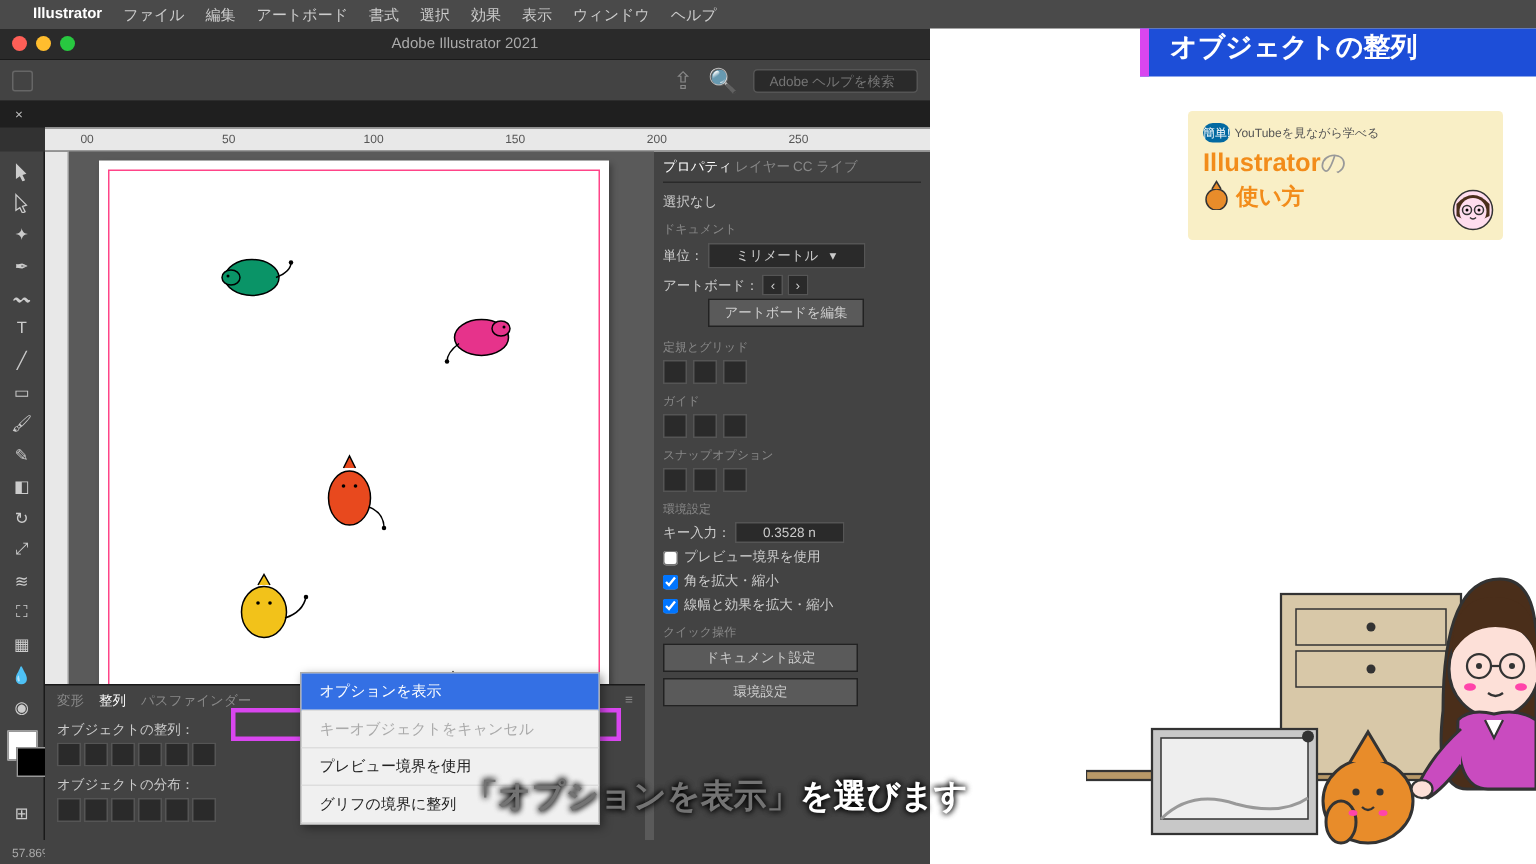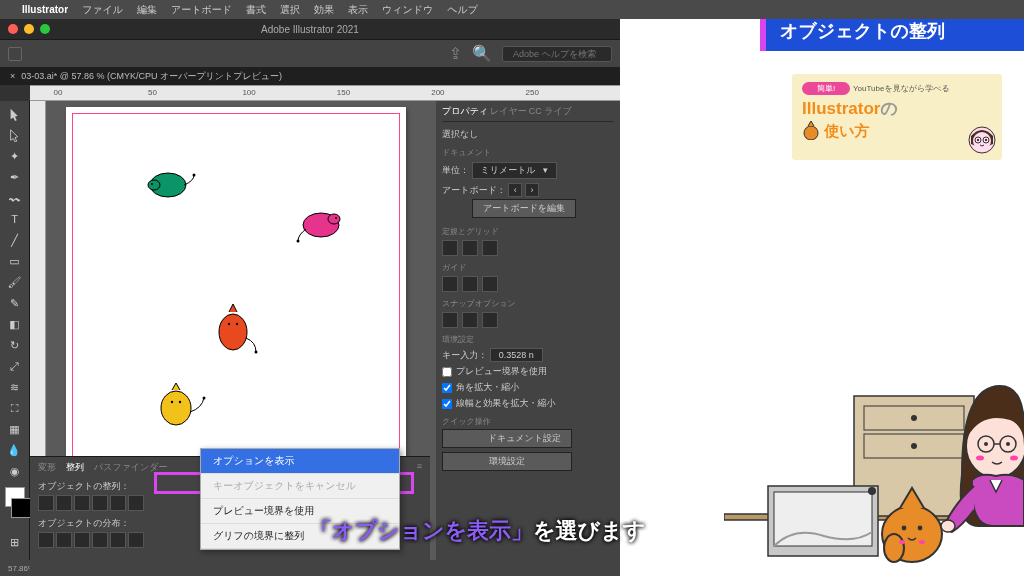--- a/index.html
+++ b/index.html
@@ -28,48 +28,48 @@
 .canvas-wrap{flex:1;background:#5a5a5a;position:relative;overflow:hidden}
 .ruler-v{width:16px;height:100%;background:#e8e8e8;position:absolute;left:0;top:0;border-right:1px solid #999}
 .artboard{position:absolute;left:36px;top:6px;width:340px;height:460px;background:#fff;box-shadow:2px 2px 4px rgba(0,0,0,0.3)}
 .margin-box{position:absolute;inset:6px;border:1px solid #f48}
 .critter{position:absolute}
 .props{width:184px;background:#434343;color:#ccc;font-size:9px;padding:4px 6px;overflow:hidden}
 .prop-tabs{display:flex;gap:2px;font-size:9px;color:#888;border-bottom:1px solid #2a2a2a;padding-bottom:3px}
 .prop-tabs .active{color:#fff}
 .prop-row{margin:6px 0}
 .prop-label{color:#888;font-size:8px}
-.prop-sel{background:#2a2a2a;border:1px solid #555;color:#ccc;font-size:9px;padding:1px 8px;display:inline-block;min-width:80px}
+.prop-sel{background:#2a2a2a;border:1px solid #555;color:#ccc;font-size:9px;padding:1px 18px;display:inline-block;min-width:80px}
 .prop-btn{background:#5a5a5a;border:1px solid #222;color:#ccc;font-size:9px;padding:2px 10px;display:inline-block;margin:2px 0}
 .prop-icons{display:flex;gap:4px;margin:3px 0}
 .picon{width:16px;height:16px;background:#2a2a2a;border:1px solid #555}
 .prop-check{display:flex;align-items:center;gap:4px;font-size:9px;margin:3px 0}
 .prop-check input{width:10px;height:10px}
 .align-panel{position:absolute;left:30px;bottom:0;width:400px;height:120px;background:#434343;color:#ccc;font-size:9px;border-top:1px solid #1a1a1a}
 .align-tabs{display:flex;gap:10px;padding:4px 8px;color:#888;font-size:9px}
 .align-tabs .active{color:#fff}
 .align-row{padding:2px 8px}
 .align-icons{display:flex;gap:2px;margin:2px 0}
 .aicon{width:16px;height:16px;background:#2a2a2a;border:1px solid #555}
 .ctx-menu{position:absolute;left:200px;bottom:26px;width:200px;background:#f0f0f0;border:1px solid #aaa;box-shadow:2px 2px 6px rgba(0,0,0,0.4);font-size:10px;color:#222}
 .ctx-menu .mi{padding:5px 12px;border-bottom:1px solid #ddd}
 .ctx-menu .mi.hi{background:#3470e4;color:#fff}
 .ctx-menu .mi.dis{color:#aaa}
 .ctx-hilite{position:absolute;left:154px;bottom:82px;width:260px;height:22px;border:3px solid #d946ef}
 .status{height:16px;background:#434343;color:#aaa;font-size:8px;display:flex;align-items:center;padding:0 8px;gap:20px}
 .overlay-title{position:absolute;right:0;top:19px;width:264px;height:32px;background:#1d4ed8;color:#fff;font-size:18px;font-weight:700;display:flex;align-items:flex-start;padding-left:14px;border-left:6px solid #d946ef}
 .promo{position:absolute;right:22px;top:74px;width:210px;height:86px;background:#f9efc6;border-radius:3px;padding:8px 10px;font-size:10px}
-.promo .badge{display:inline-block;background:#ec4899;color:#fff;border-radius:8px;padding:1px 15px;font-size:8px}
+.promo .badge{display:inline-block;background:#0369a1;color:#fff;border-radius:8px;padding:1px 0;font-size:8px}
 .promo .sub{font-size:8px;color:#555}
-.promo .big{font-size:17px;font-weight:700;color:#999;margin-top:2px}
+.promo .big{font-size:17px;font-weight:400;color:#999;margin-top:2px}
 .promo .big b{color:#f28c1a}
 .promo .use{font-size:15px;font-weight:700;color:#f28c1a}
 .promo svg.face{position:absolute;right:6px;bottom:6px}
 .subtitle{position:absolute;left:310px;bottom:30px;font-size:22px;font-weight:700;color:#fff;text-shadow:0 0 4px #000,0 0 4px #000}
-.subtitle .hl{color:#8b5cf6}
+.subtitle .hl{color:#737373}
 .desk{position:absolute;right:0;bottom:0;width:300px;height:250px}
 </style>
 </head>
 <body>
 
 <div class="menubar">
   <span class="apple"></span>
   <span class="appname">Illustrator</span>
   <span>ファイル</span>
   <span>編集</span>
@@ -91,21 +91,20 @@
   </div>
   <div class="topbar">
     <div class="wand"></div>
     <div class="spacer"></div>
     <span style="color:#888">⇪</span>
     <span style="color:#888">🔍</span>
     <input class="search" placeholder="Adobe ヘルプを検索" style="">
   </div>
   <div class="doctab">
     <span style="margin-right:6px">×</span>
-    <span>03-03.ai* @ 57.86 % (CMYK/CPU オーバープリントプレビュー)</span>
   </div>
   <div class="ruler-h">
     <span style="left:4%">00</span>
     <span style="left:20%">50</span>
     <span style="left:36%">100</span>
     <span style="left:52%">150</span>
     <span style="left:68%">200</span>
     <span style="left:84%">250</span>
   </div>
   <div class="body">
@@ -236,21 +235,21 @@
             <input type="checkbox" checked="" style="">
             <span>角を拡大・縮小</span>
           </label>
         <label class="prop-check">
             <input type="checkbox" checked="" style="">
             <span>線幅と効果を拡大・縮小</span>
           </label>
       </div>
       <div class="prop-row">
         <div class="prop-label">クイック操作</div>
-        <div class="prop-btn" style="width:130px;text-align:right">ドキュメント設定</div>
+        <div class="prop-btn" style="width:130px;text-align:center">ドキュメント設定</div>
         <div class="prop-btn" style="width:130px;text-align:center">環境設定</div>
       </div>
     </div>
   </div>
 
   <div class="align-panel">
     <div class="align-tabs">
       <span>変形</span>
       <span class="active">整列</span>
       <span>パスファインダー</span>

